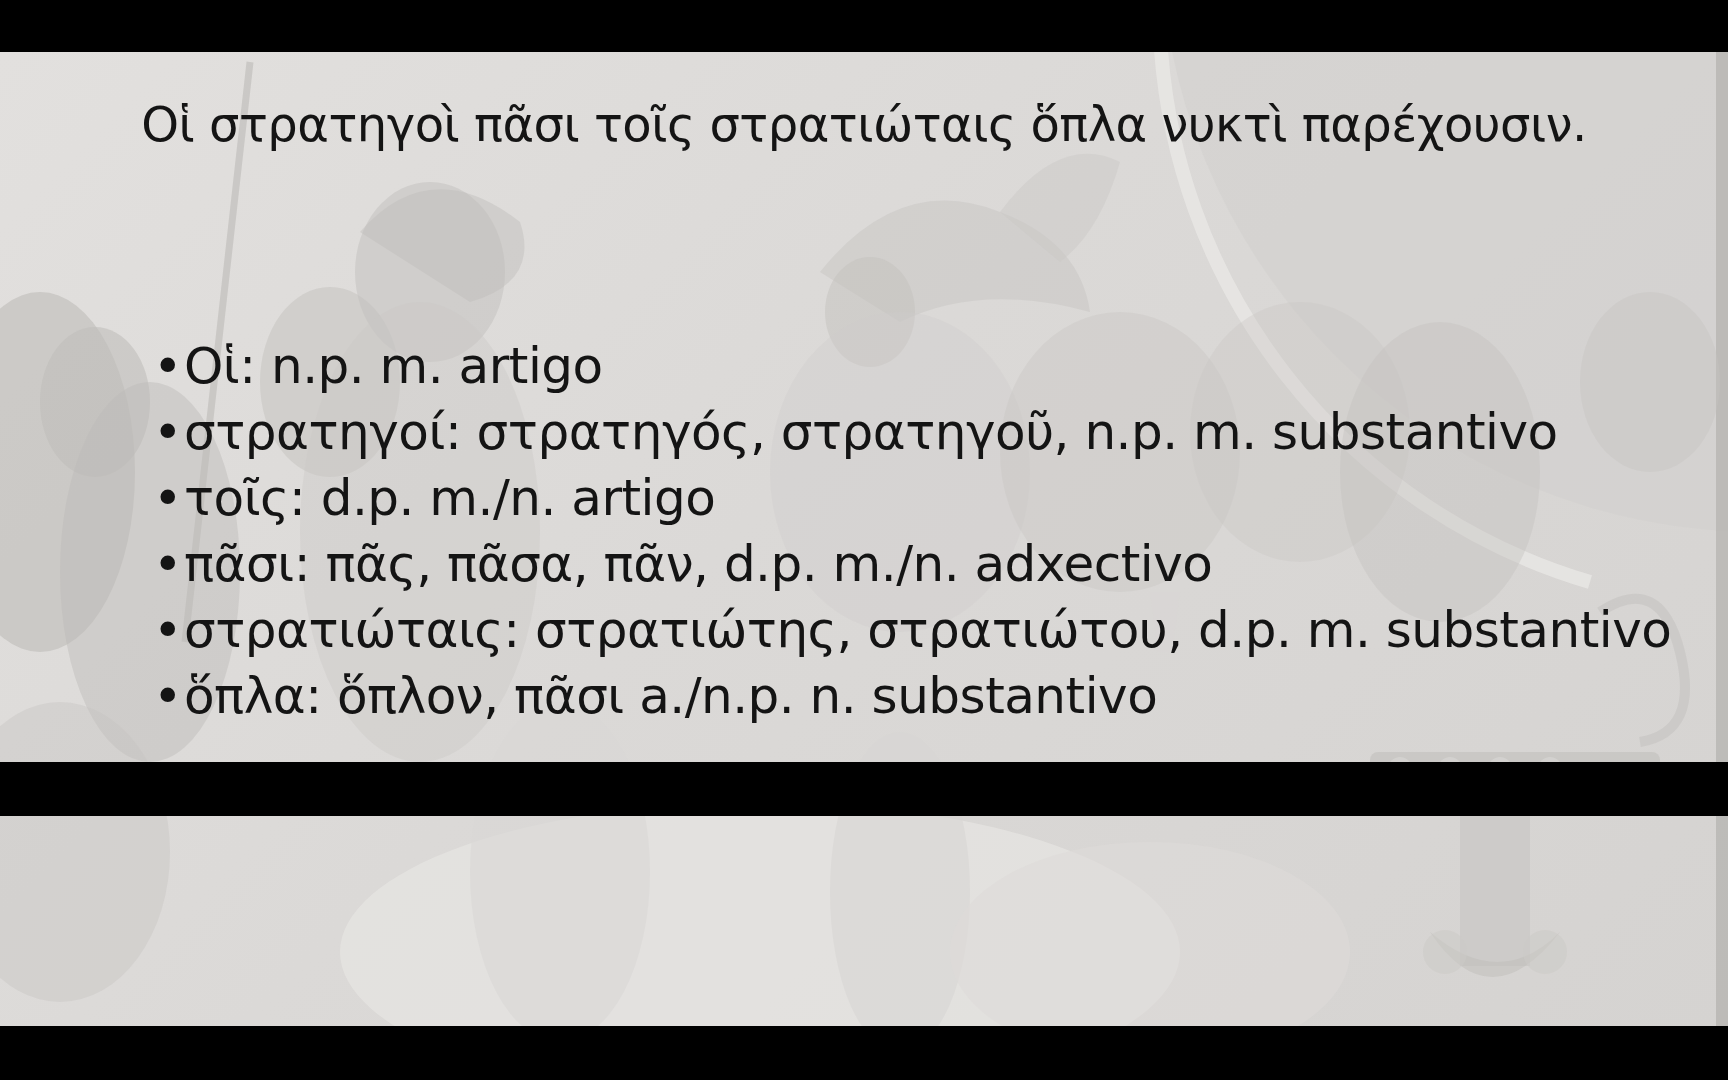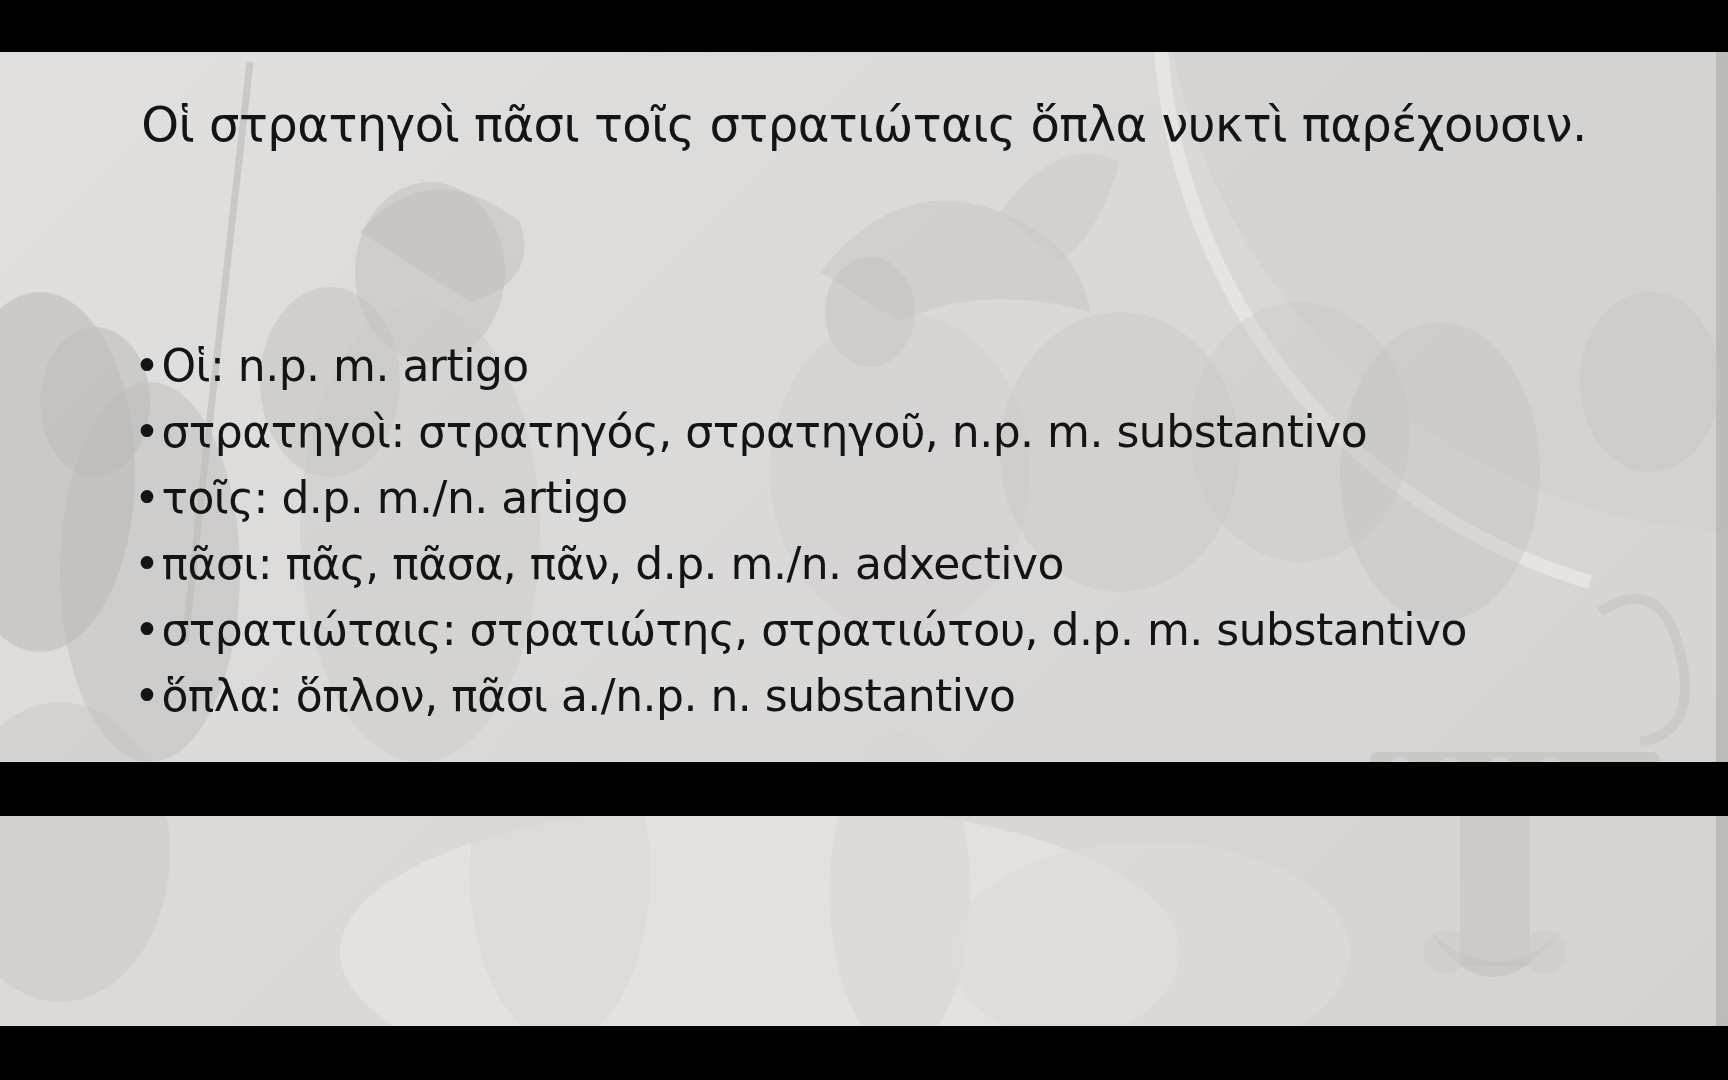--- a/index.html
+++ b/index.html
@@ -53,26 +53,27 @@
     color: #141414;
     white-space: nowrap;
   }
   .bullet-list {
     position: absolute;
     top: 281px;
     left: 134px;
     right: 20px;
   }
   .bullet-line {
-    font-size: 44px;
+    font-size: 50px;
     line-height: 66px;
     font-weight: 400;
     letter-spacing: -0.5px;
     color: #141414;
     white-space: nowrap;
+    margin-left: 19px;
   }
   .bullet-marker {
     display: inline-block;
     margin-right: 2px;
   }
 </style>
 </head>
 <body>
 
 <div class="stage">
@@ -126,21 +127,21 @@
       <ellipse cx="900" cy="840" rx="70" ry="160" fill="#d7d5d3" opacity="0.6"></ellipse>
       <ellipse cx="1150" cy="900" rx="200" ry="110" fill="#dddbd9" opacity="0.6"></ellipse>
 
       <ellipse cx="1650" cy="330" rx="70" ry="90" fill="#c6c4c1" opacity="0.4"></ellipse>
     </svg>
 
     <div class="slide-title">Οἱ στρατηγοὶ πᾶσι τοῖς στρατιώταις ὅπλα νυκτὶ παρέχουσιν.</div>
 
     <div class="bullet-list">
       <div class="bullet-line"><span class="bullet-marker">•</span><span>Οἱ: n.p. m. artigo</span></div>
-      <div class="bullet-line"><span class="bullet-marker">•</span><span>στρατηγοὶ: στρατηγός, στρατηγοῦ, n.p. m. substantivo</span></div>
+      <div class="bullet-line"><span class="bullet-marker">•</span><span>στρατηγοί: στρατηγός, στρατηγοῦ, n.p. m. substantivo</span></div>
       <div class="bullet-line"><span class="bullet-marker">•</span><span>τοῖς: d.p. m./n. artigo</span></div>
       <div class="bullet-line"><span class="bullet-marker">•</span><span>πᾶσι: πᾶς, πᾶσα, πᾶν, d.p. m./n. adxectivo</span></div>
       <div class="bullet-line"><span class="bullet-marker">•</span><span>στρατιώταις: στρατιώτης, στρατιώτου, d.p. m. substantivo</span></div>
       <div class="bullet-line"><span class="bullet-marker">•</span><span>ὅπλα: ὅπλον, πᾶσι a./n.p. n. substantivo</span></div>
     </div>
 
   </div>
 
   <div class="letterbox bottom"></div>
 

